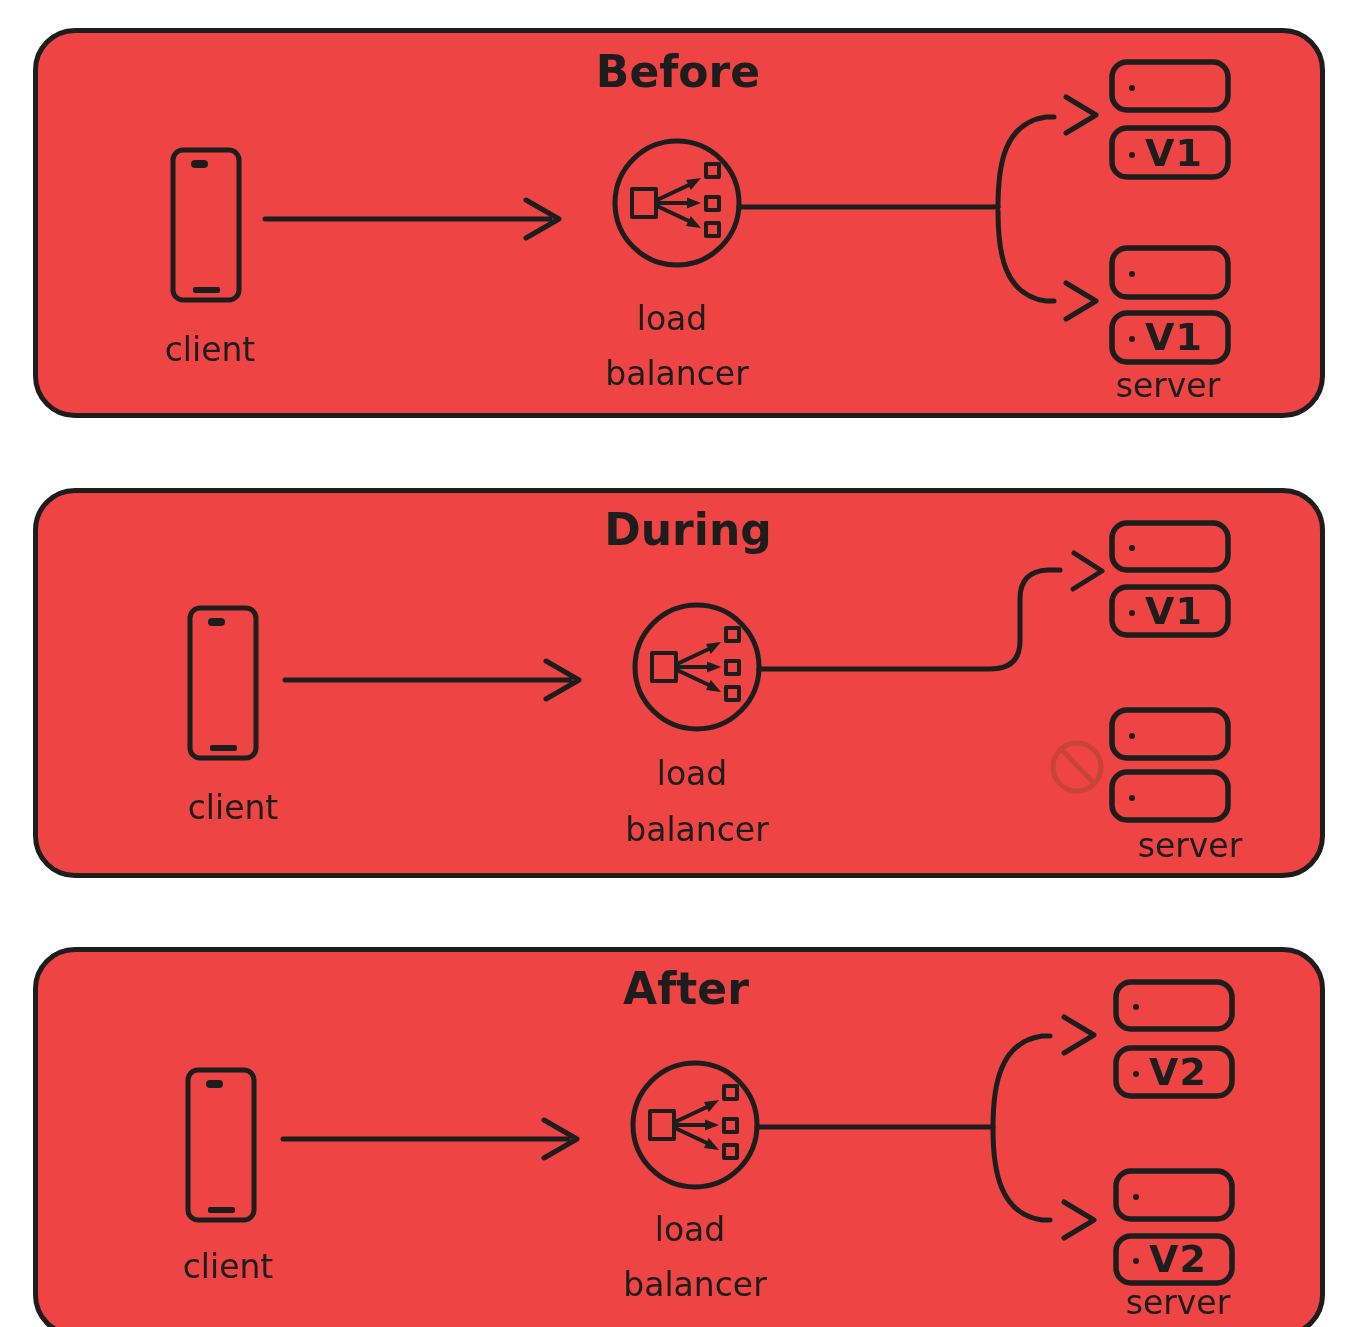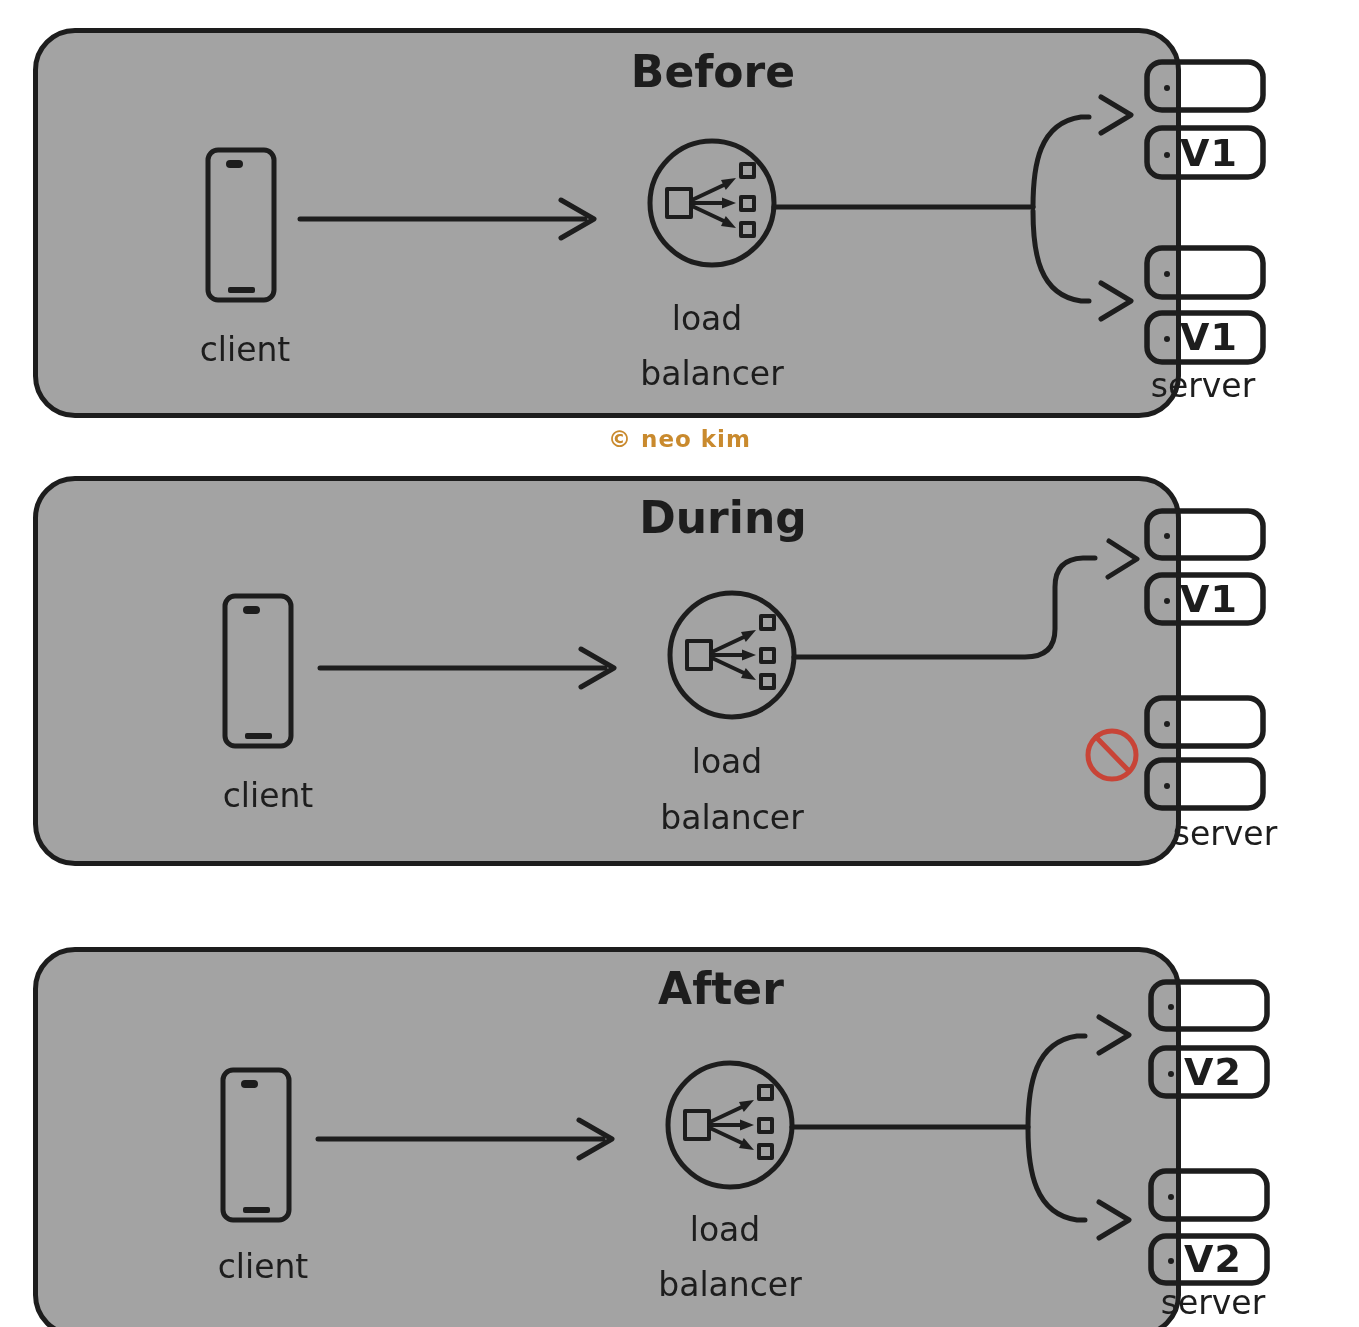--- a/index.html
+++ b/index.html
@@ -1,19 +1,19 @@
 <!DOCTYPE html>
 <html><head>
 <meta charset="utf-8">
 <style>
   html,body{margin:0;padding:0;background:#ffffff;}
   body{width:1359px;height:1327px;font-family:"DejaVu Sans",sans-serif;}
   .stage{position:relative;width:1359px;height:1327px;overflow:hidden;background:#ffffff;}
-  .panel{position:absolute;left:33px;width:1148px;height:390px;border:5px solid #1d1d1d;
-         border-radius:42px;box-sizing:border-box;background:#a3a3a3;padding-left:35px;}
+  .panel{position:absolute;left:33px;width:1292px;height:390px;border:5px solid #1d1d1d;
+         border-radius:42px;box-sizing:border-box;background:#ef4444;}
   .panel svg{display:block;width:1282px;height:380px;}
   .copyright{position:absolute;left:0;top:426px;width:100%;text-align:center;
              font-size:23px;font-weight:600;letter-spacing:1px;color:#c98a2e;}
   
   .ink{stroke:#1d1d1d;fill:none;stroke-width:5;stroke-linecap:round;stroke-linejoin:round;}
   .ink-thick{stroke:#1d1d1d;fill:none;stroke-width:5.5;stroke-linecap:round;stroke-linejoin:round;}
   .ink-thin{stroke:#1d1d1d;fill:none;stroke-width:4;stroke-linecap:round;stroke-linejoin:round;}
   .fill-ink{fill:#1d1d1d;stroke:none;}
   text{fill:#1d1d1d;}
   .title{font-size:44px;font-weight:600;text-anchor:middle;}
@@ -84,23 +84,22 @@
       </g>
       <g>
         <rect class="ink-thick" x="1074" y="280" width="116" height="49" rx="15"></rect>
         <circle class="fill-ink" cx="1094" cy="306" r="3"></circle>
         <text class="ver" x="1136" y="317" fill="#c23c2c">V1</text>
       </g>
       <text class="lbl" x="1130" y="364">server</text>
     </svg>
   </div>
 
-  <div class="copyright">© neo kim</div>
-
-  <div class="panel" style="top:476px;">
+
+  <div class="panel" style="top:488px;">
     <svg viewBox="0 0 1282 380">
       <text class="title" x="650" y="52">During</text>
 
       <g>
         <rect class="ink" x="152" y="115" width="66" height="150" rx="10"></rect>
         <rect class="fill-ink" x="170" y="125" width="17" height="8" rx="4"></rect>
         <rect class="fill-ink" x="172" y="252" width="27" height="6" rx="2"></rect>
       </g>
       <text class="lbl" x="195" y="326">client</text>
 

